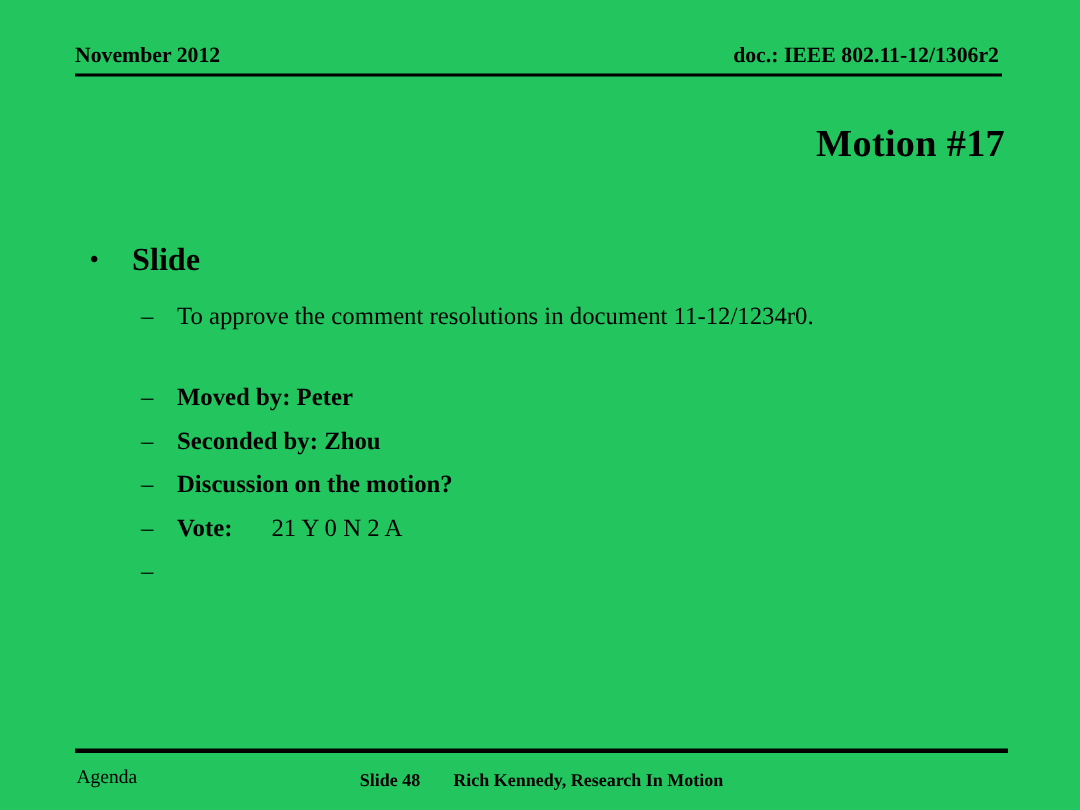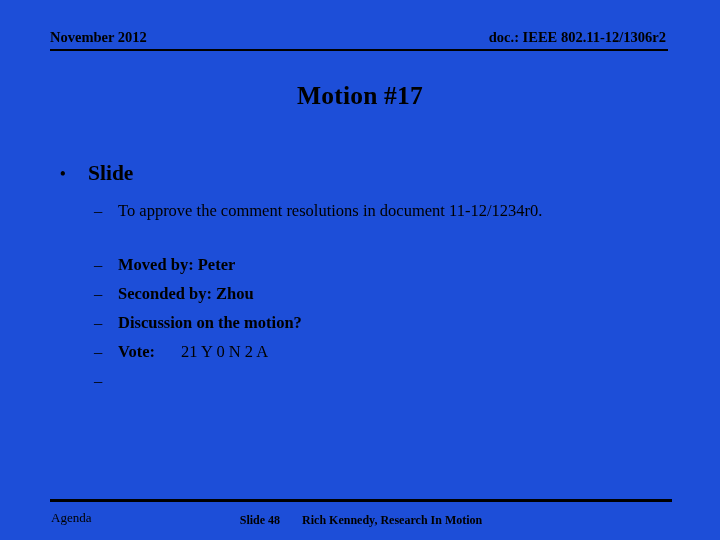--- a/index.html
+++ b/index.html
@@ -14,21 +14,21 @@
     overflow: hidden;
     font-family: "Liberation Serif", "DejaVu Serif", serif;
     color: #000000;
   }
 
   .slide {
     position: absolute;
     inset: 0;
     width: 720px;
     height: 540px;
-    background: #1d4ed8;
+    background: #22c55e;
   }
 
   
   .header {
     position: absolute;
     left: 50px;
     top: 29px;
     width: 618px;
     height: 22px;
     display: flex;
@@ -48,21 +48,21 @@
   .header-doc {
     margin-right: 2px;
   }
 
   
   .slide-title {
     position: absolute;
     left: 50px;
     top: 80px;
     width: 620px;
-    text-align: center;
+    text-align: right;
     font-size: 25.5px;
     font-weight: bold;
     line-height: 31px;
     letter-spacing: 0.2px;
   }
 
   
   .body-block {
     position: absolute;
     left: 50px;

